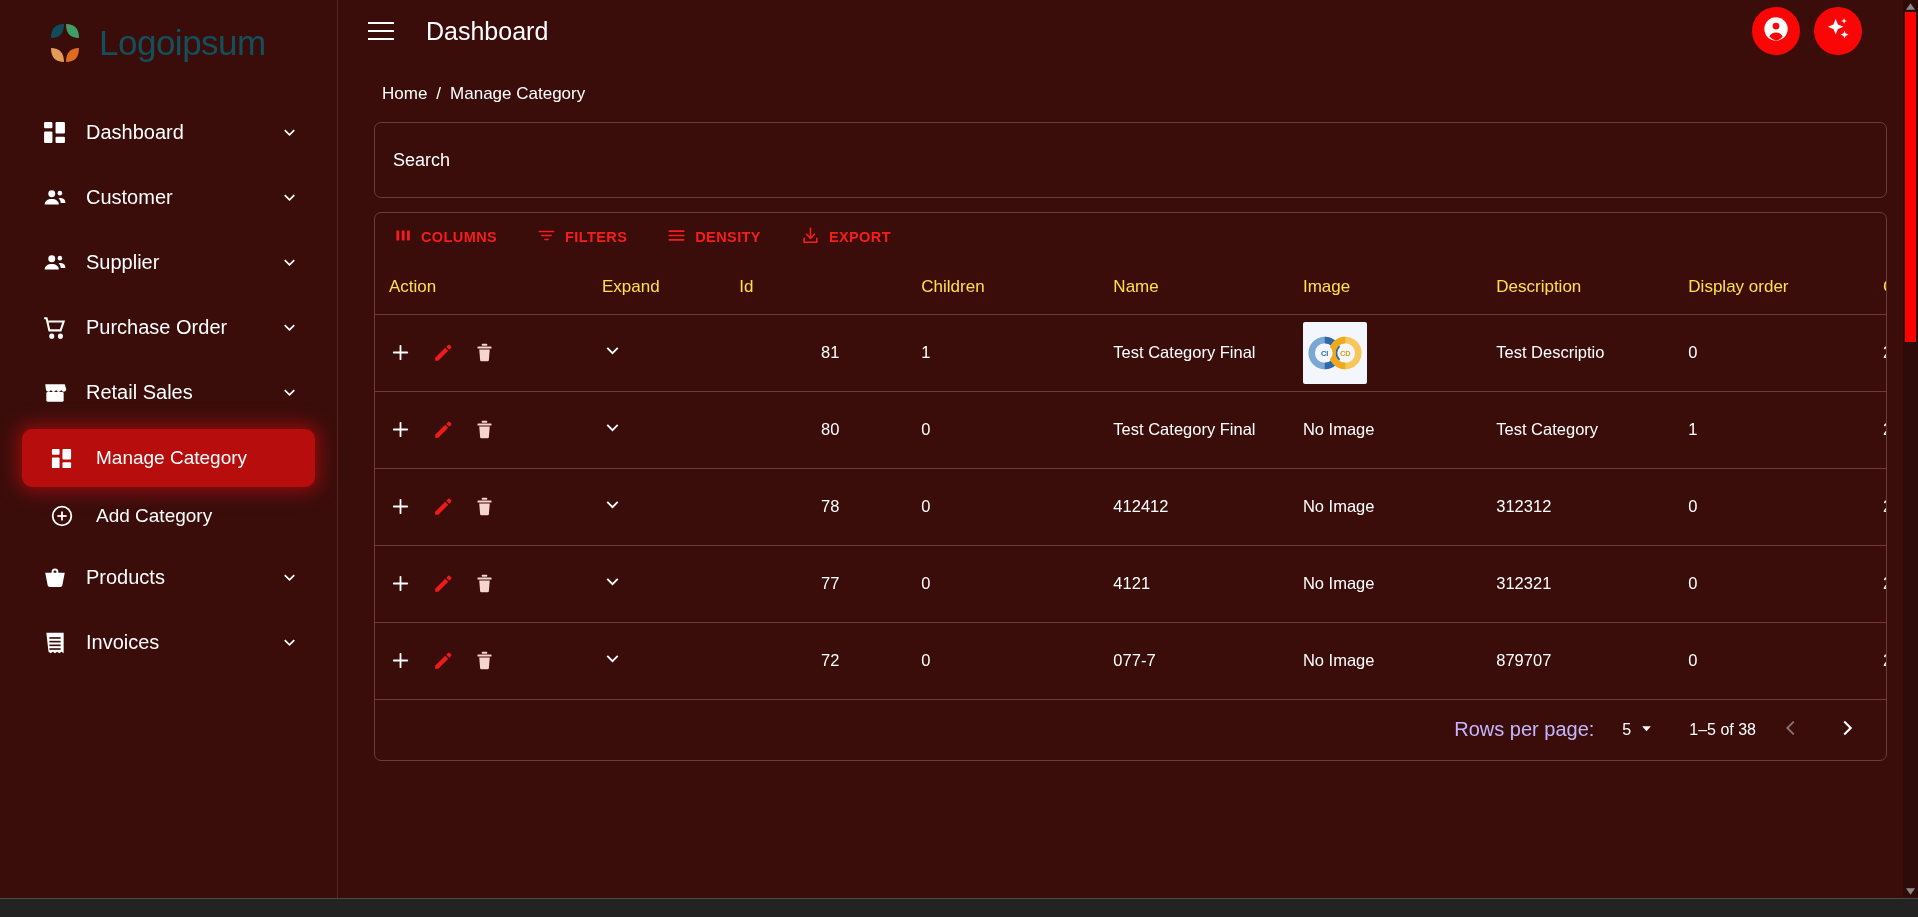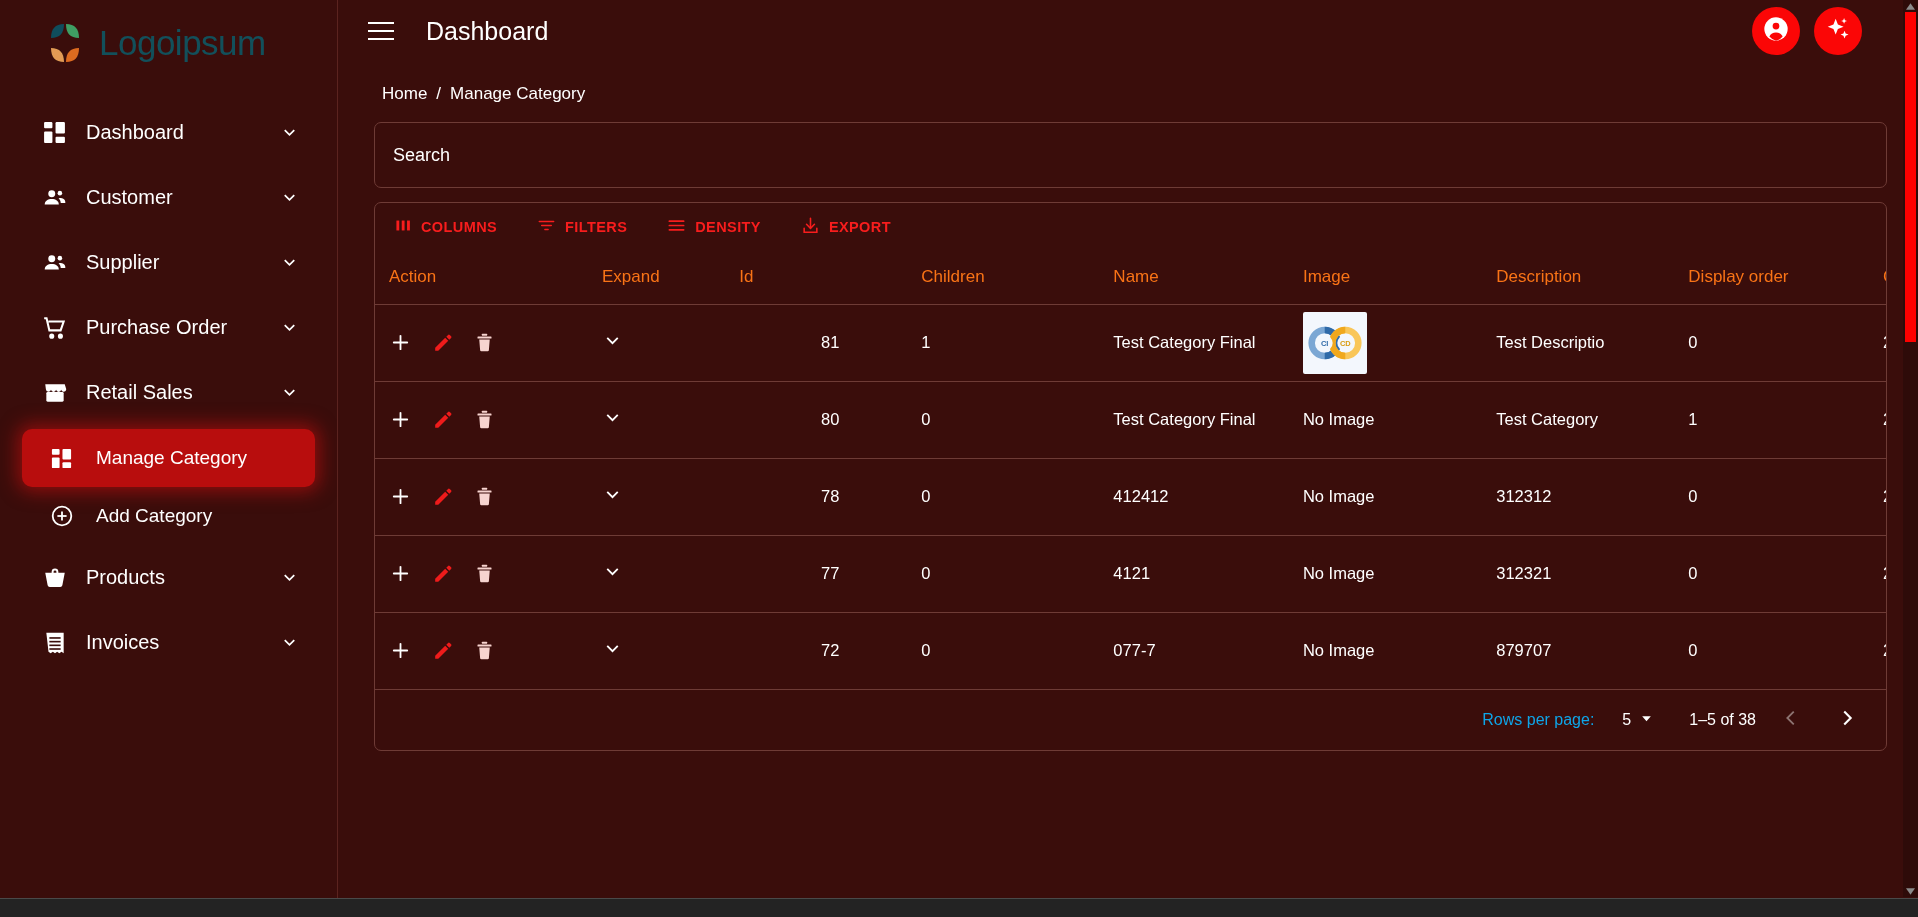--- a/index.html
+++ b/index.html
@@ -77,36 +77,36 @@
   .content { padding: 0 31px 0 26px; }
   .breadcrumb { font-size: 17px; color: #ffffff; padding: 22px 0 18px 18px; display: flex; gap: 9px; }
   .breadcrumb .crumb { cursor: pointer; }
   .breadcrumb .sep { color: #ffffff; }
 
   .panel {
     border: 1px solid #6e3b36;
     border-radius: 7px;
     background: #3a0d0b;
   }
-  .search-panel { height: 66px; display: flex; align-items: center; padding-left: 18px; margin: 0 0 14px 10px; }
+  .search-panel { height: 76px; display: flex; align-items: center; padding-left: 18px; margin: 0 0 14px 10px; }
   .search-text { font-size: 18px; color: #ffffff; }
 
   .grid-panel { margin-left: 10px; position: relative; }
 
   .grid-toolbar { height: 47px; display: flex; align-items: center; padding-left: 12px; gap: 24px; }
   .tb-btn {
     display: flex; align-items: center; gap: 9px;
     color: #f81d1d; font-size: 14.5px; font-weight: 600; letter-spacing: 0.4px;
     padding: 5px 8px; border-radius: 4px; cursor: pointer;
   }
 
   .grid-scroll { overflow: hidden; }
   table.grid { border-collapse: collapse; width: 1720px; table-layout: fixed; }
   table.grid th {
-    text-align: left; font-size: 17px; font-weight: 400; color: #f97316;
+    text-align: left; font-size: 17px; font-weight: 400; color: #fde047;
     padding: 14px 0 14px 0; height: 54px;
     border-bottom: 1px solid #6e3b36;
   }
   table.grid td {
     font-size: 16.5px; color: #ffffff; height: 77px;
     border-bottom: 1px solid #6e3b36;
     vertical-align: middle;
   }
   table.grid tr:last-child td { border-bottom: 1px solid #6e3b36; }
 
@@ -123,21 +123,21 @@
   .act-cell { display: flex; align-items: center; gap: 20px; }
   .act-ic { cursor: pointer; display: flex; align-items: center; }
   .expand-btn { cursor: pointer; display: inline-flex; }
 
   .thumb {
     width: 64px; height: 62px; background: #f3f7fd;
     border-radius: 2px; display: flex; align-items: center; justify-content: center;
   }
 
   .grid-footer { height: 60px; display: flex; align-items: center; justify-content: flex-end; padding-right: 18px; gap: 0; }
-  .rpp-label { font-size: 16px; color: #0ea5e9; }
+  .rpp-label { font-size: 20px; color: #c4b5fd; }
   .rpp-select { display: flex; align-items: center; gap: 9px; font-size: 16px; color: #fff; margin-left: 28px; cursor: pointer; }
   .range-label { font-size: 16px; color: #fff; margin-left: 36px; }
   .pg-btn { width: 42px; height: 42px; display:flex; align-items:center; justify-content:center; cursor: pointer; margin-left: 14px; }
   .pg-btn.disabled { opacity: 0.42; cursor: default; }
 
   
   .vscroll {
     position: absolute; right: 0; top: 0; width: 15px; height: 897px;
     background: #2e0b09;
   }

